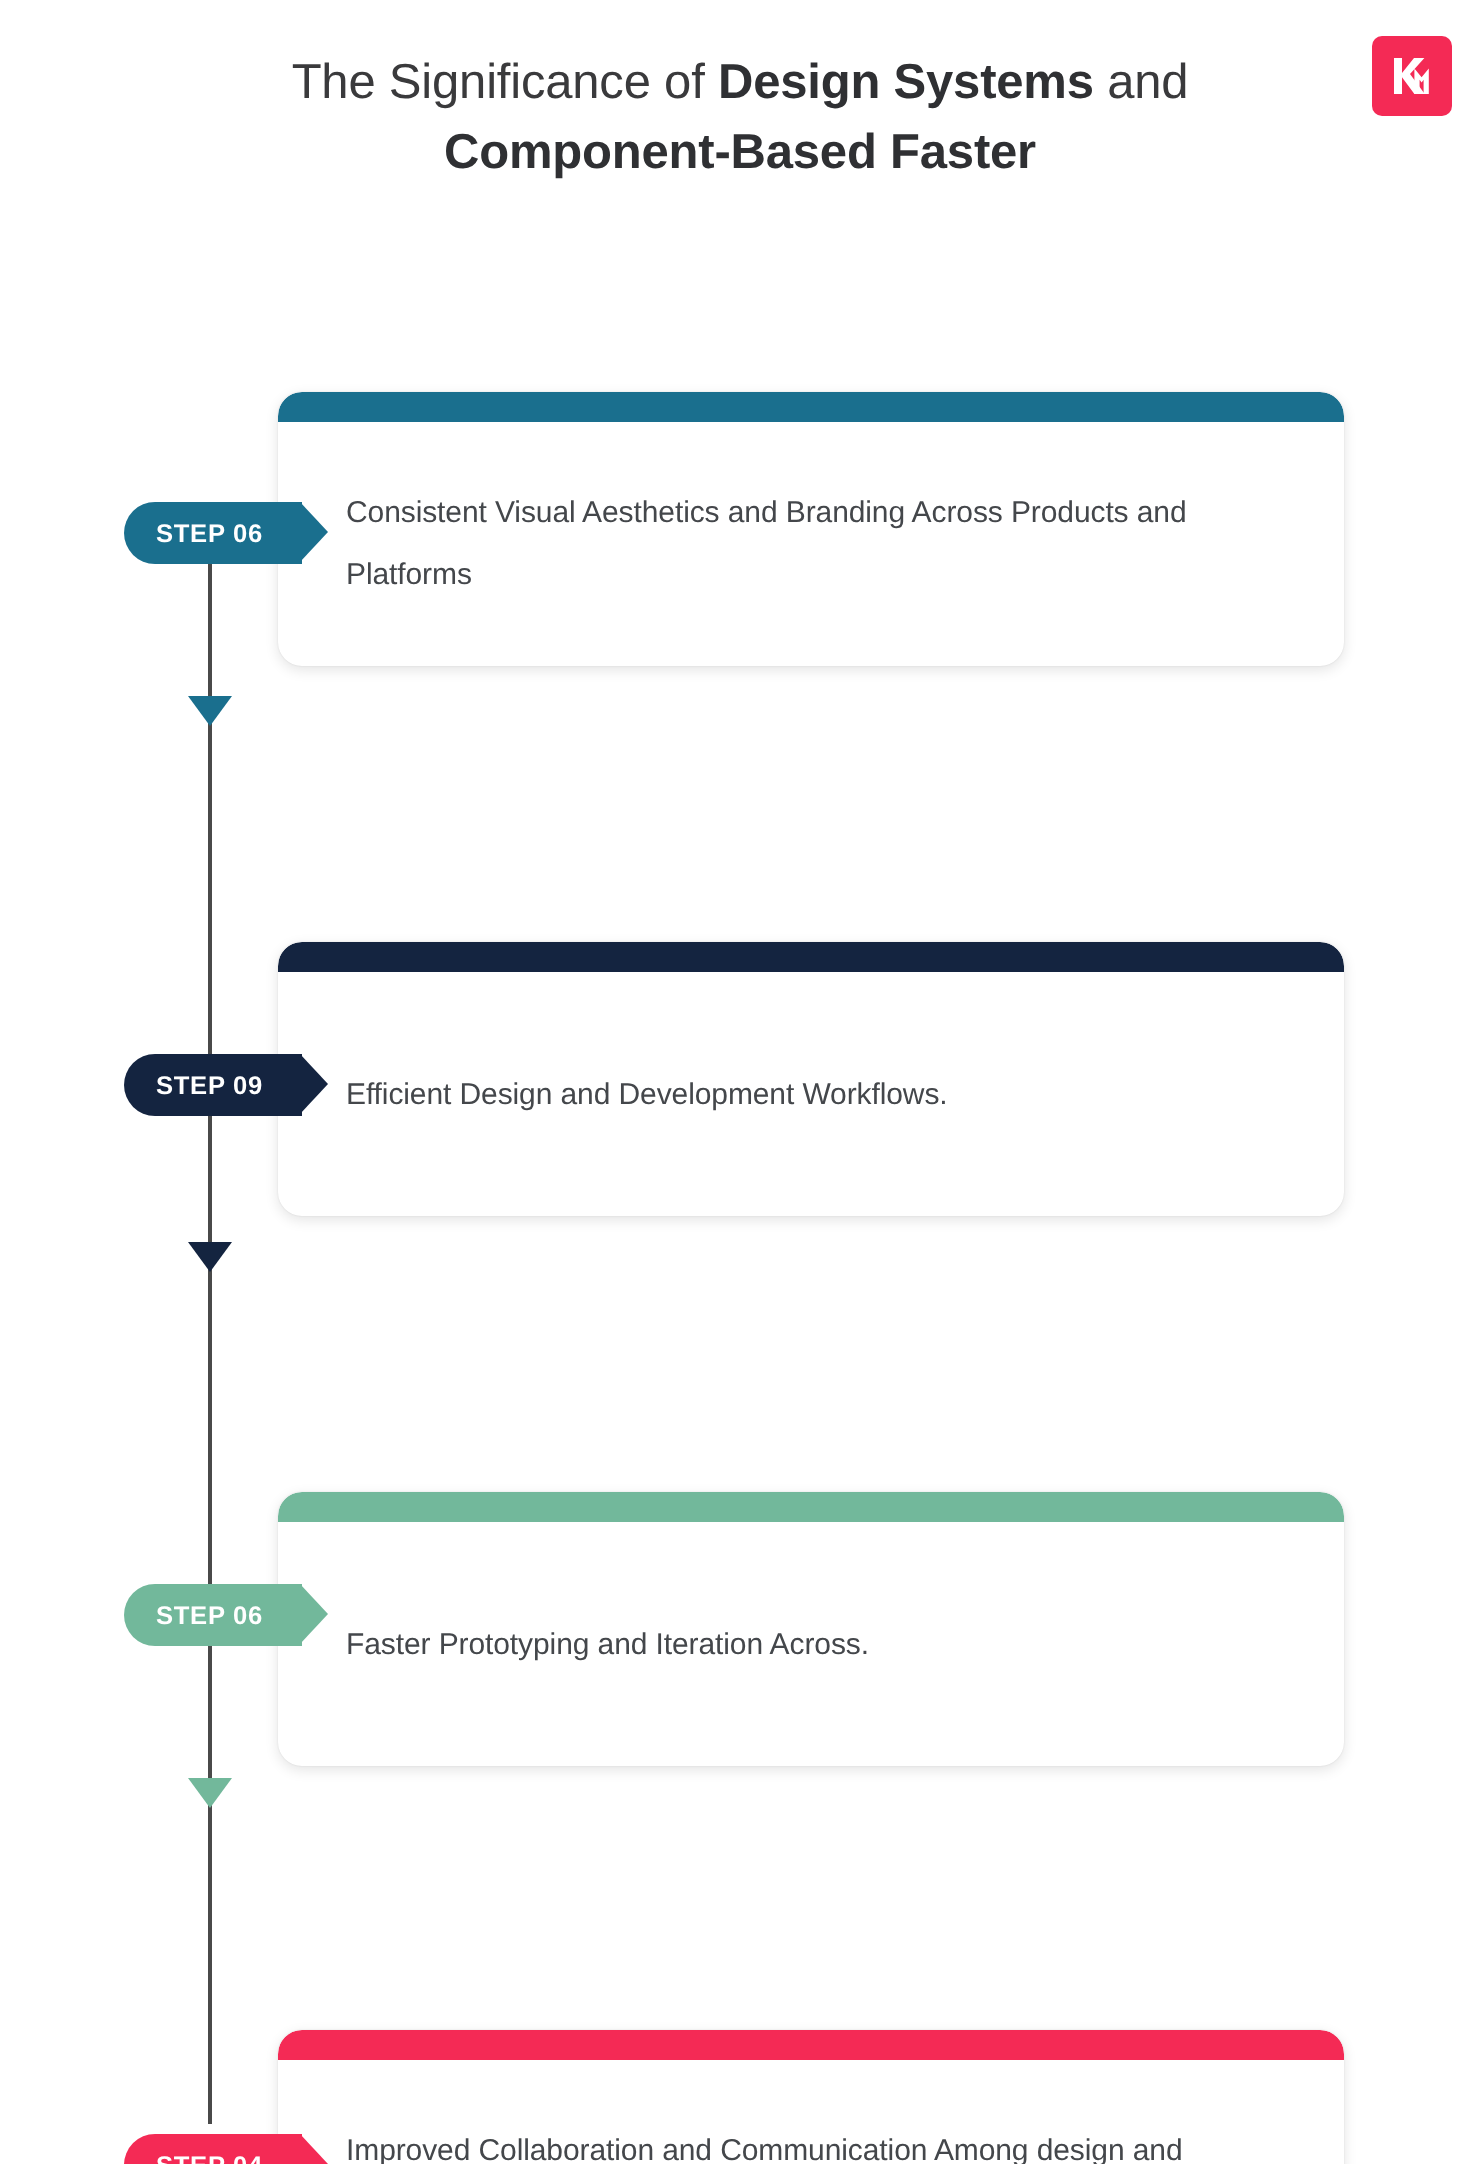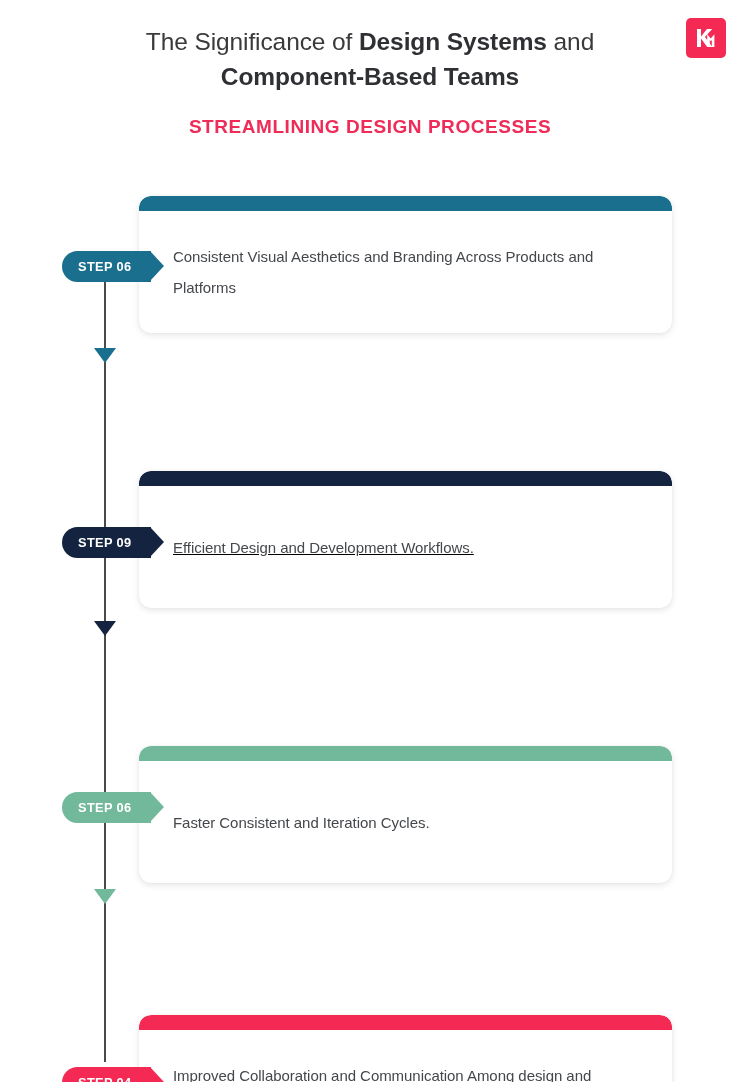--- a/index.html
+++ b/index.html
@@ -162,23 +162,22 @@
   <div class="logo" style="background: rgb(244, 42, 85);">
     <svg width="24" height="24" viewBox="0 0 24 24">
       <path d="M3 3 h4 v7.5 L13 3 h5.2 L11 11 l7.4 10 h-5.2 L7 12.6 V21 H3 Z" fill="#ffffff"></path>
       <path d="M13.2 21 V8.2 l3.6 4.4 3.6-4.4 V21 h-2.6 v-7.1 l-1 1.3 -1-1.3 V21 Z" fill="#ffffff"></path>
     </svg>
   </div>
 
   <div class="header">
     <div class="title">
       <span>The Significance of </span><b>Design Systems</b><span> and</span><br>
-      <b>Component-Based Teams</b>
-    </div>
-    <div class="subtitle" style="color: rgb(239, 43, 88);">STREAMLINING DESIGN PROCESSES</div>
+      <b>Component-Based Faster</b>
+    </div>
   </div>
 
   <div class="timeline">
     <div class="spine" style="background: rgb(74, 74, 74);"></div>
 
     <div class="step">
       <div class="card" style="top:0;" id="card0">
         <div class="card-bar" id="bar0" style="background: rgb(26, 111, 142);"></div>
         <div class="card-body" style="min-height:122px;">
           <div class="card-text">Consistent Visual Aesthetics and Branding Across Products and Platforms</div>
@@ -188,37 +187,37 @@
         <div class="badge-shape" id="bshape0" style="background: rgb(26, 111, 142);"></div>
         <div class="badge-tip" id="btip0" style="border-left-color: rgb(26, 111, 142);"></div>
         <span class="badge-label">STEP 06</span>
       </div>
       <div class="arrow" style="top: 152px; border-top-color: rgb(26, 111, 142);" id="arr0"></div>
     </div>
 
     <div class="step">
       <div class="card" style="top:175px;" id="card1">
         <div class="card-bar" id="bar1" style="background: rgb(20, 36, 64);"></div>
-        <div class="card-body" style="min-height:122px;text-decoration:underline;">
+        <div class="card-body" style="min-height:122px;">
           <div class="card-text">Efficient Design and Development Workflows.</div>
         </div>
       </div>
       <div class="badge" style="top:231px; left:62px;" id="badge1">
         <div class="badge-shape" id="bshape1" style="background: rgb(20, 36, 64);"></div>
         <div class="badge-tip" id="btip1" style="border-left-color: rgb(20, 36, 64);"></div>
         <span class="badge-label">STEP 09</span>
       </div>
       <div class="arrow" style="top: 325px; border-top-color: rgb(20, 36, 64);" id="arr1"></div>
     </div>
 
     <div class="step">
       <div class="card" style="top:350px;" id="card2">
         <div class="card-bar" id="bar2" style="background: rgb(114, 184, 155);"></div>
         <div class="card-body" style="min-height:122px;">
-          <div class="card-text">Faster Consistent and Iteration Cycles.</div>
+          <div class="card-text">Faster Prototyping and Iteration Across.</div>
         </div>
       </div>
       <div class="badge" style="top:396px; left:62px;" id="badge2">
         <div class="badge-shape" id="bshape2" style="background: rgb(114, 184, 155);"></div>
         <div class="badge-tip" id="btip2" style="border-left-color: rgb(114, 184, 155);"></div>
         <span class="badge-label">STEP 06</span>
       </div>
       <div class="arrow" style="top: 493px; border-top-color: rgb(114, 184, 155);" id="arr2"></div>
     </div>
 

